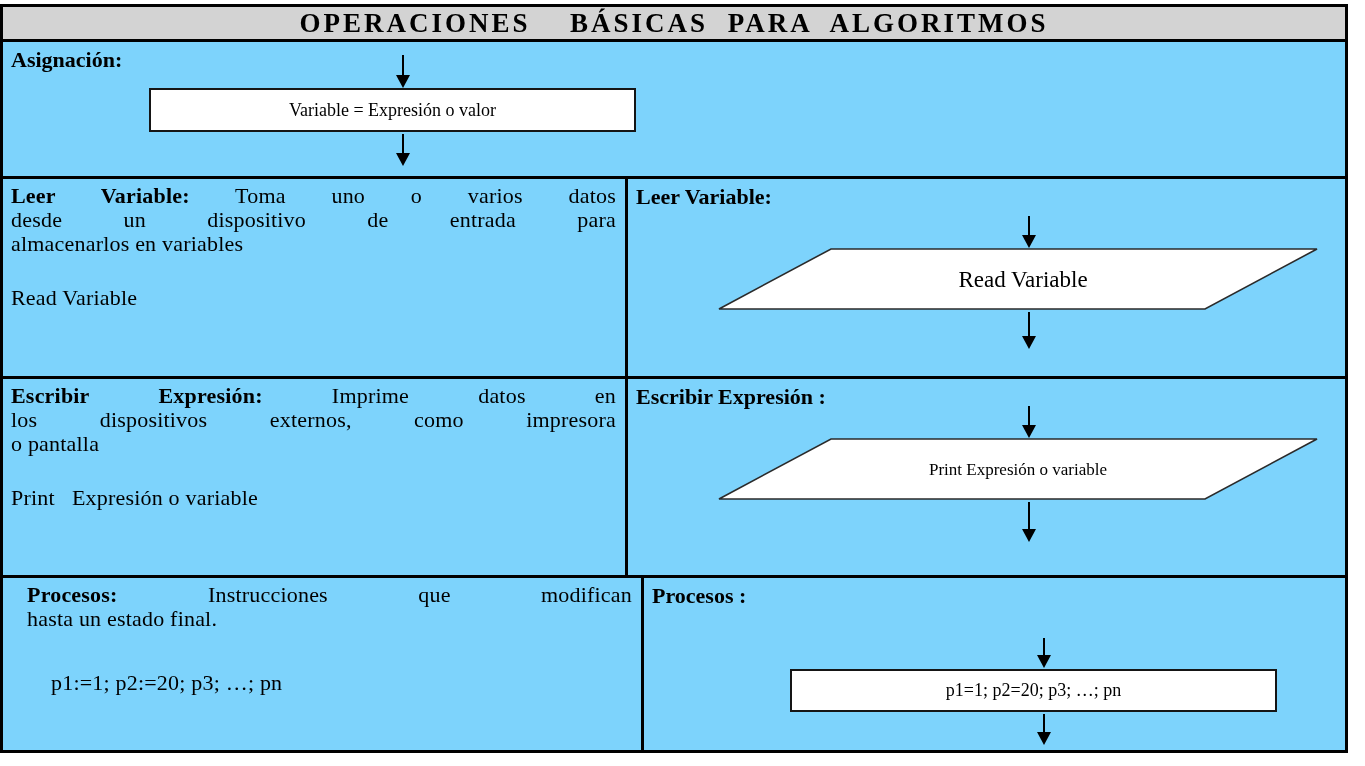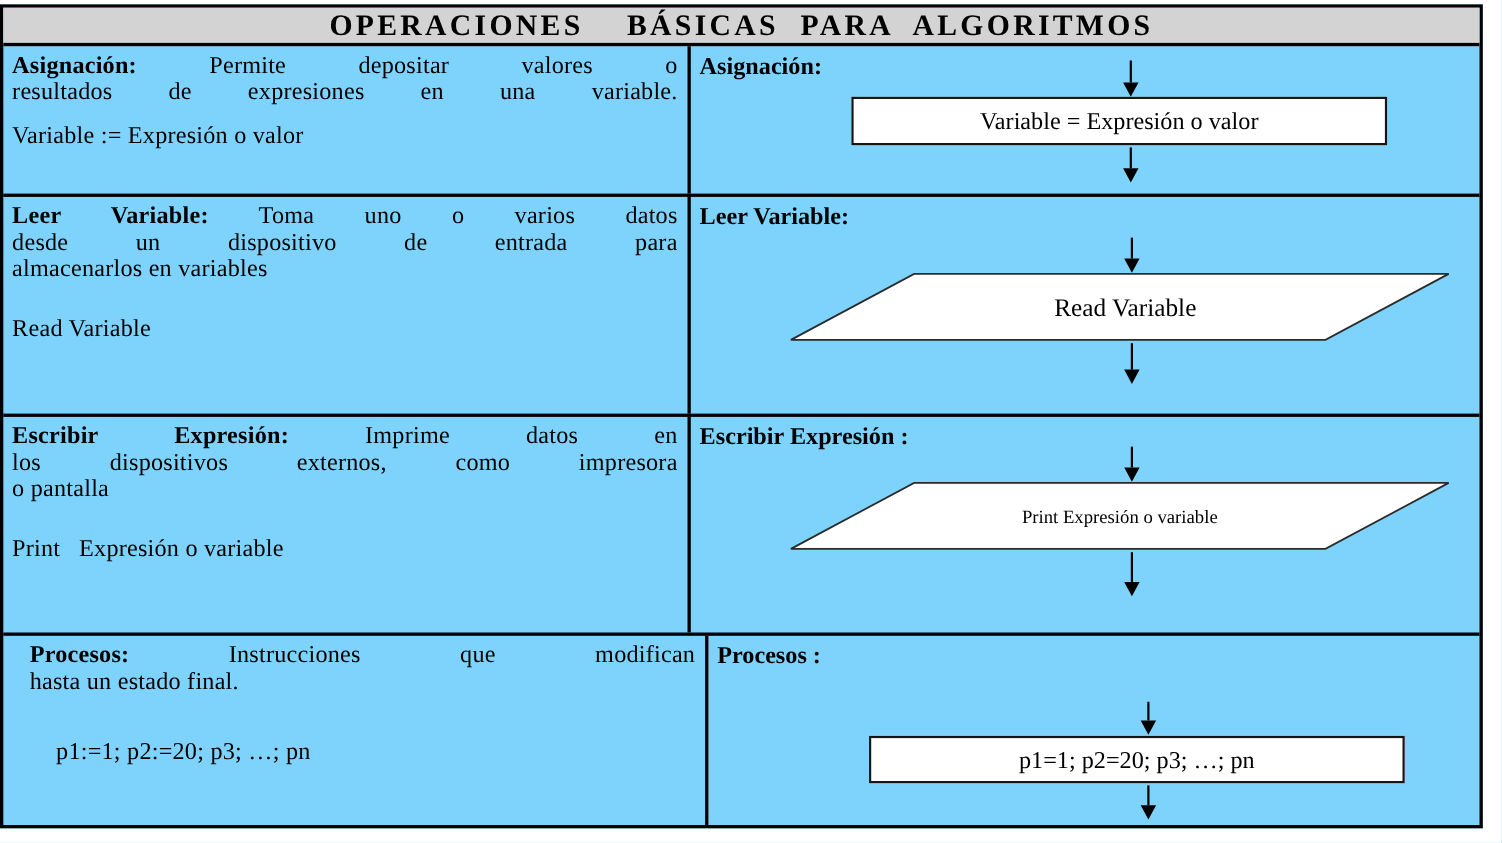--- a/index.html
+++ b/index.html
@@ -49,21 +49,21 @@
   .varrow::after {
     content:""; position:absolute; left:50%; bottom:-13px;
     transform:translateX(-50%);
     border-left:7px solid transparent; border-right:7px solid transparent;
     border-top:13px solid #000;
   }
 
   .shape-box {
     position:absolute; border:2px solid #151515; background:#fff;
     display:flex; align-items:center; justify-content:center;
-    font-size:22px;
+    font-size:18px;
   }
   .para-svg { position:absolute; display:block; }
   .para-svg text { font-family:"Liberation Serif", serif; fill:#000; }
 
   
   .f1-a1  { left:399px; top:13px;  height:20px; }
   .f1-box { left:146px; top:46px;  width:487px; height:44px; }
   .f1-a2  { left:399px; top:92px;  height:19px; }
 
   .f2-a1  { left:400px; top:37px;  height:19px; }
@@ -81,25 +81,20 @@
 </head>
 <body>
 
 <div class="table">
 
   <div class="title-row">
     <span>OPERACIONES  BÁSICAS PARA ALGORITMOS</span>
   </div>
 
   <div class="row r1">
-    <div class="cell-left">
-      <div class="jline"><b class="term">Asignación:</b><span> Permite depositar valores o</span></div>
-      <div class="jline">resultados de expresiones en una variable.</div>
-      <div class="code">Variable := Expresión o valor</div>
-    </div>
     <div class="cell-right">
       <div class="dheading">Asignación:</div>
       <div class="varrow f1-a1"></div>
       <div class="shape-box f1-box">
         <span>Variable = Expresión o valor</span>
       </div>
       <div class="varrow f1-a2"></div>
     </div>
   </div>
 

